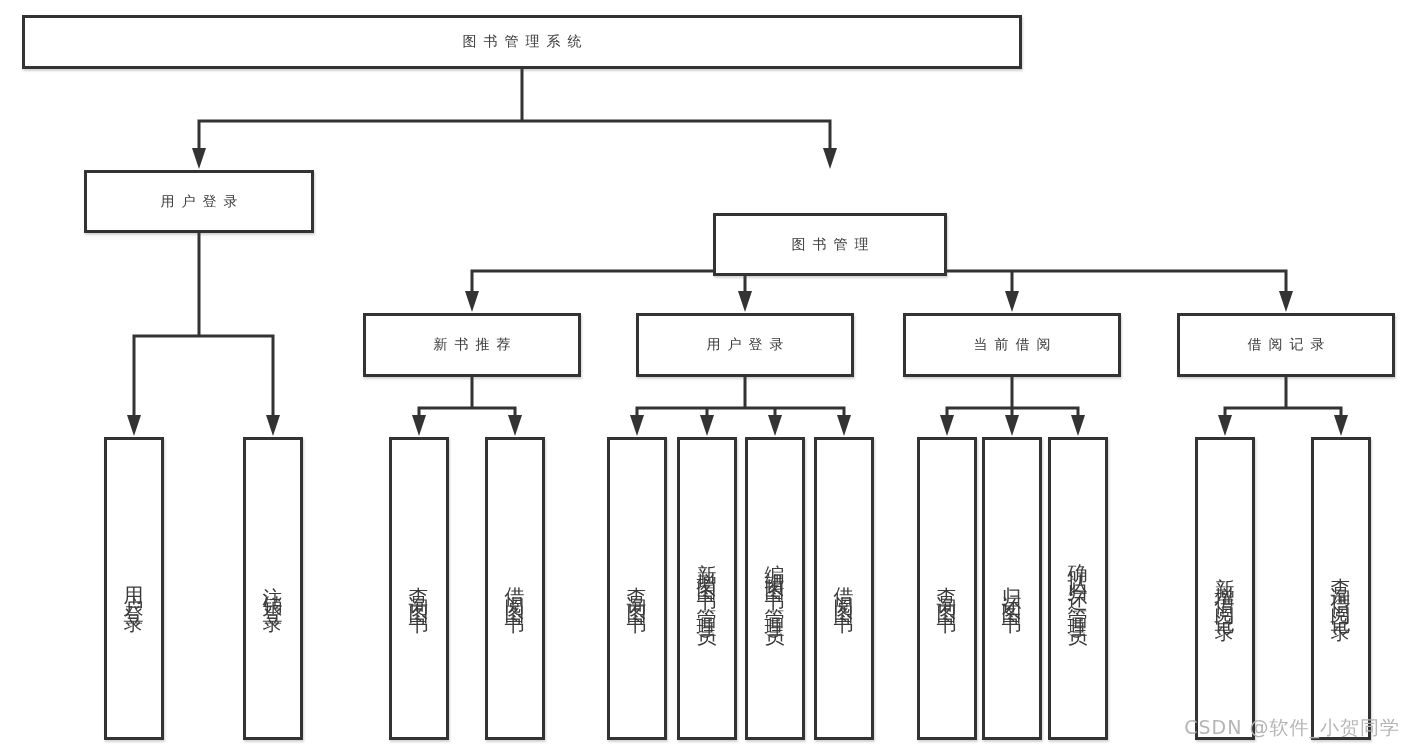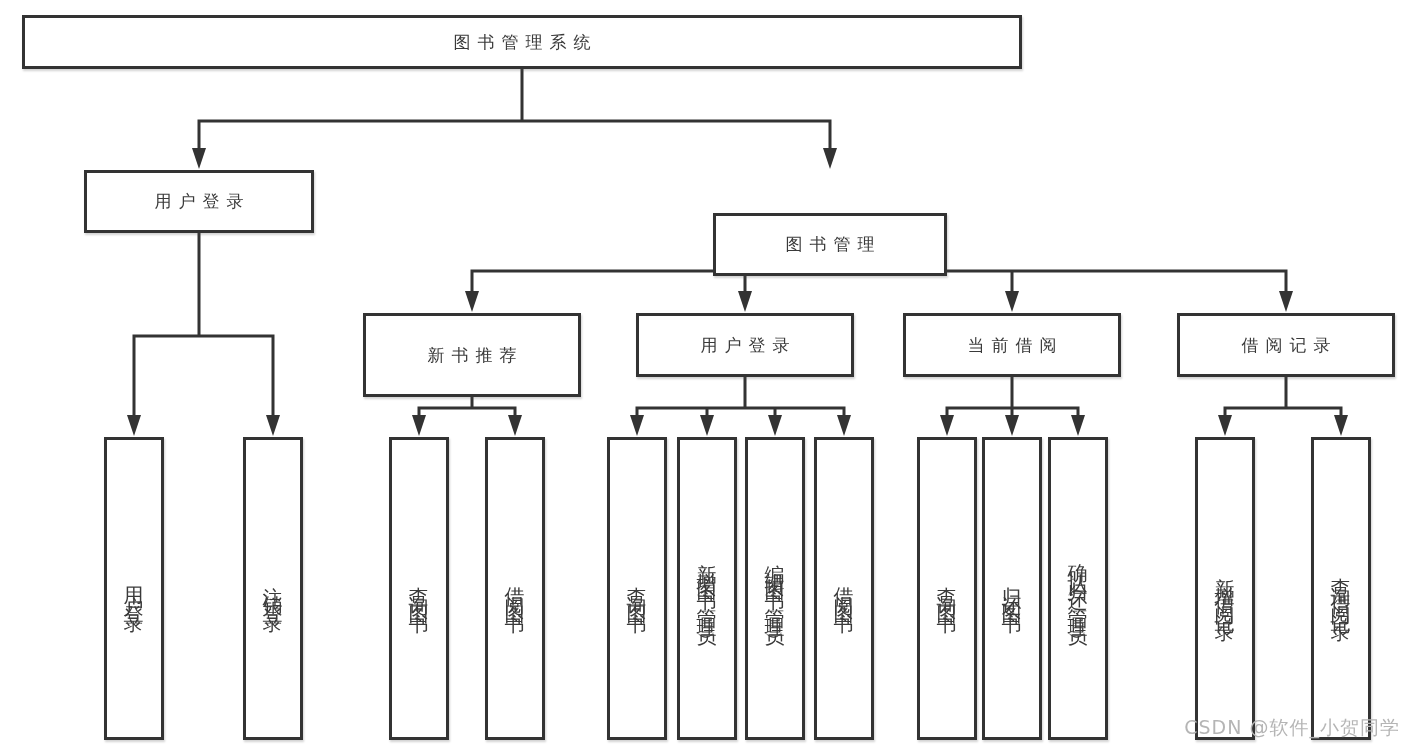--- a/index.html
+++ b/index.html
@@ -30,21 +30,21 @@
     align-items: center;
     justify-content: center;
     z-index: 2;
     box-shadow: 1px 2px 2px rgba(80,80,80,0.25);
   }
   .box .label {
     color: #3a3a3a;
     white-space: nowrap;
   }
   .hbox .label {
-    font-size: 17px;
+    font-size: 14px;
     letter-spacing: 7px;
     text-indent: 7px;
     font-family: Liberation Serif, serif;
   }
   .vbox .label {
     writing-mode: vertical-rl;
     text-orientation: mixed;
     font-size: 20px;
     letter-spacing: 9px;
     line-height: 1;
@@ -122,21 +122,21 @@
     <span class="label">图书管理系统</span>
   </div>
 
   <div class="box hbox" style="left:84px; top:170px; width:230px; height:63px;">
     <span class="label">用户登录</span>
   </div>
   <div class="box hbox" style="left:713px; top:170px; width:234px; height:63px;margin-top:43px;">
     <span class="label">图书管理</span>
   </div>
 
-  <div class="box hbox" style="left:363px; top:313px; width:218px; height:84px;">
+  <div class="box hbox" style="left:363px; top:313px; width:218px; height:64px;">
     <span class="label">新书推荐</span>
   </div>
   <div class="box hbox" style="left:636px; top:313px; width:218px; height:64px;">
     <span class="label">用户登录</span>
   </div>
   <div class="box hbox" style="left:1177px; top:313px; width:218px; height:64px;">
     <span class="label">借阅记录</span>
   </div>
   <div class="box hbox" style="left:903px; top:313px; width:218px; height:64px;">
     <span class="label">当前借阅</span>

